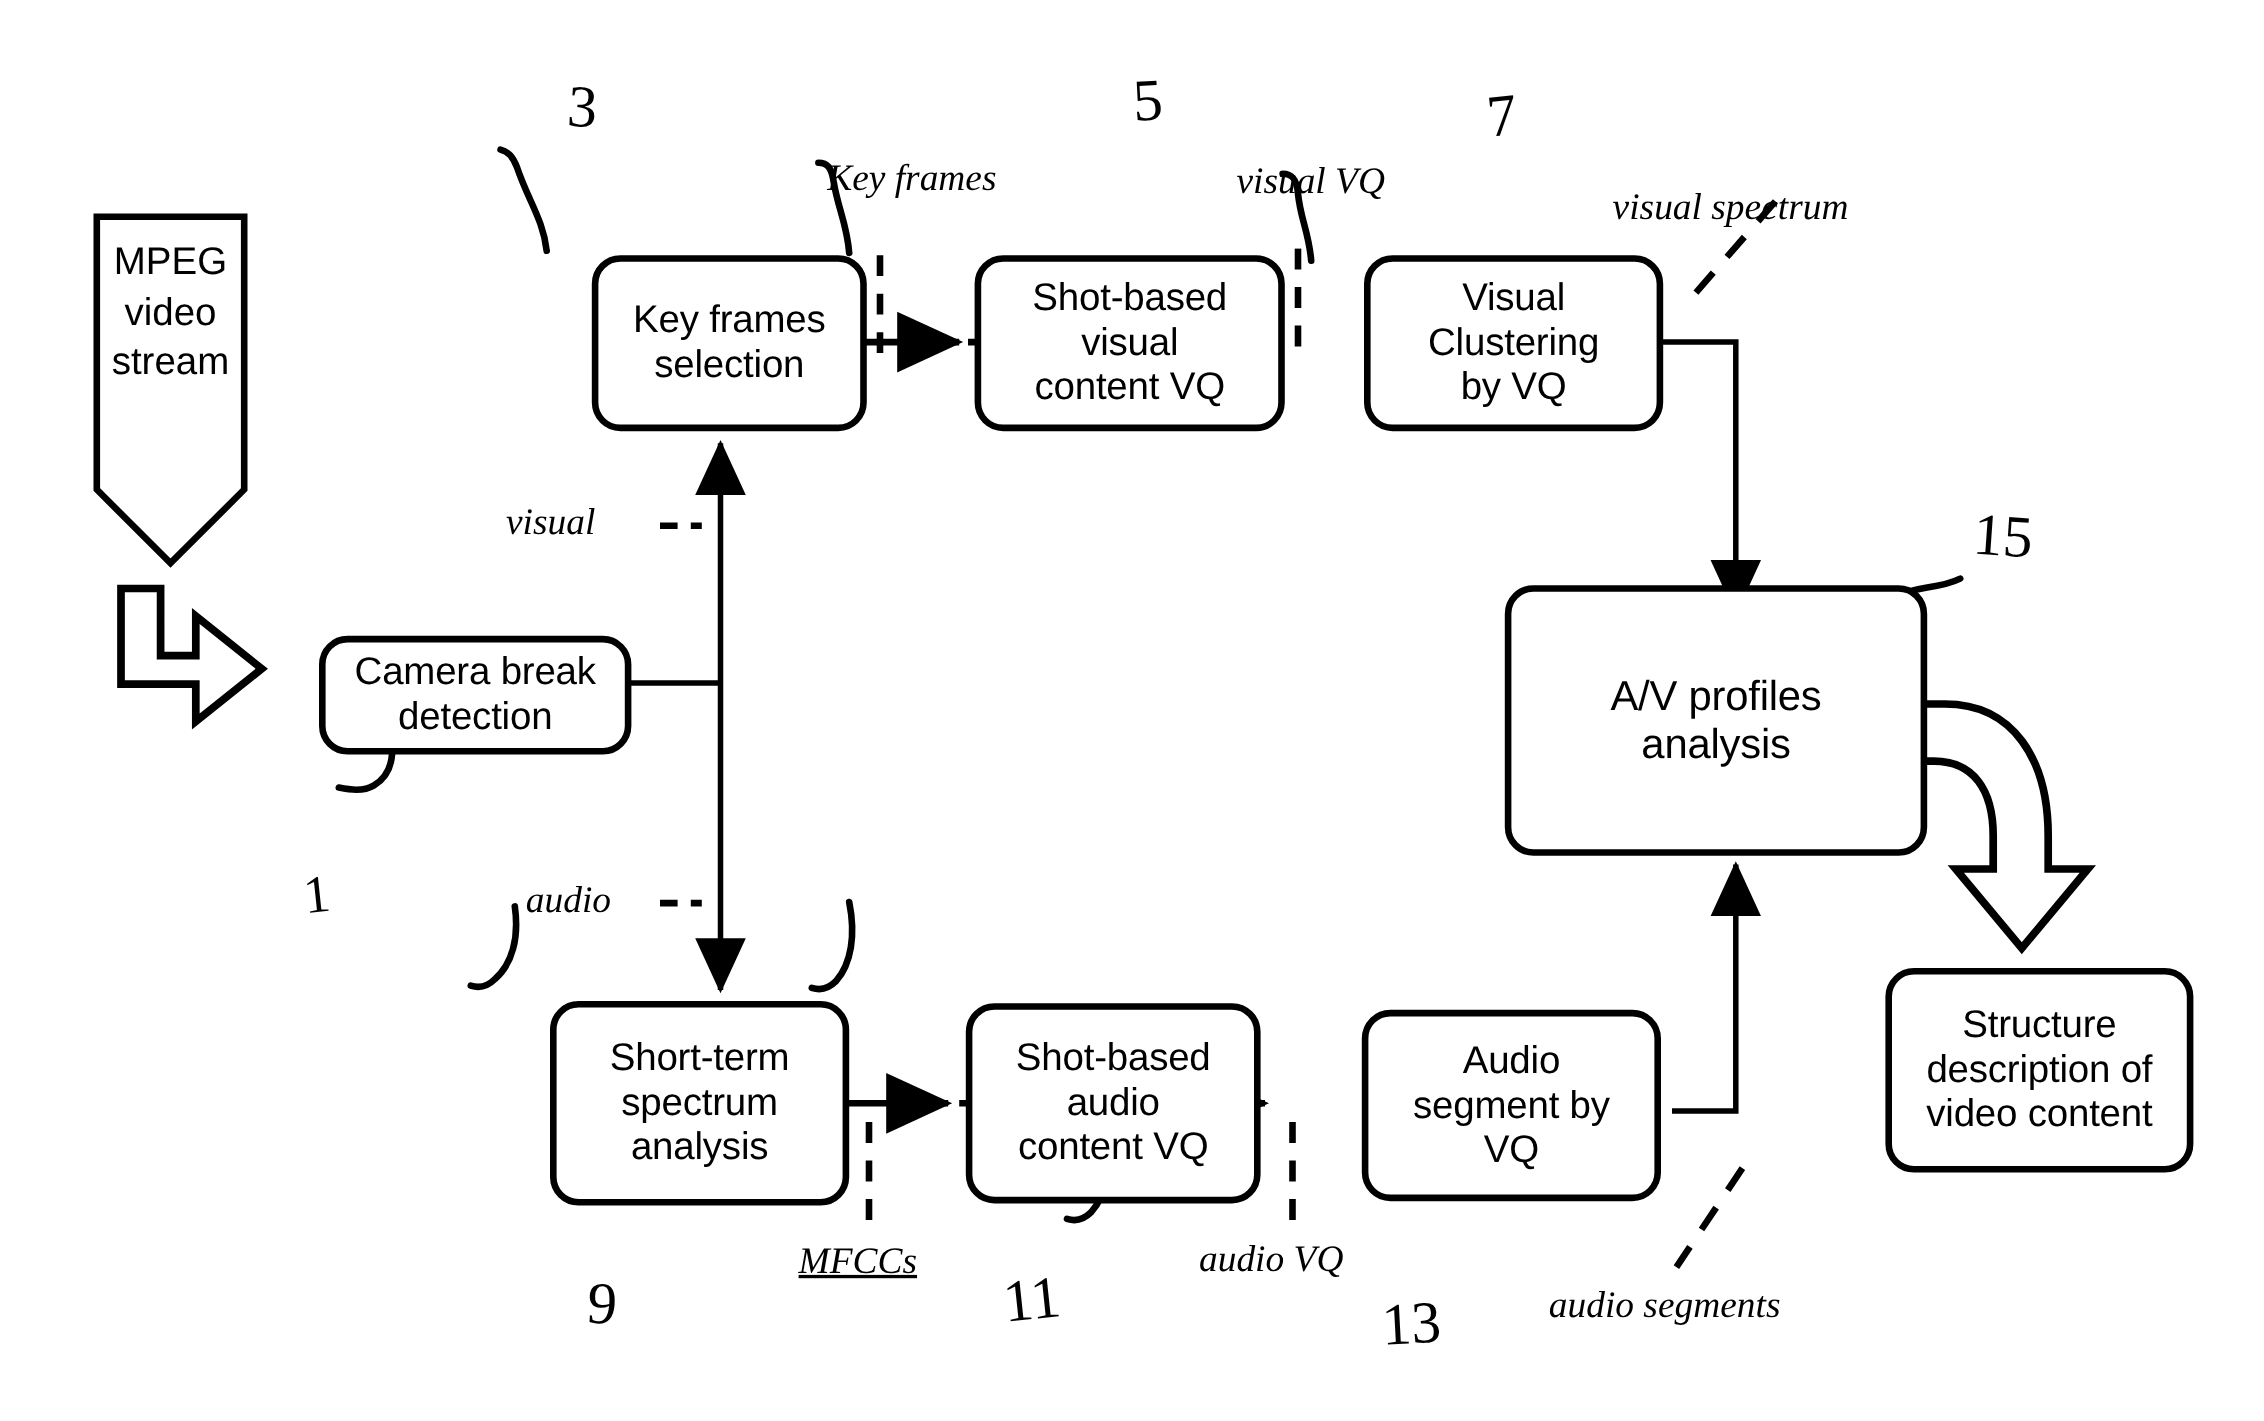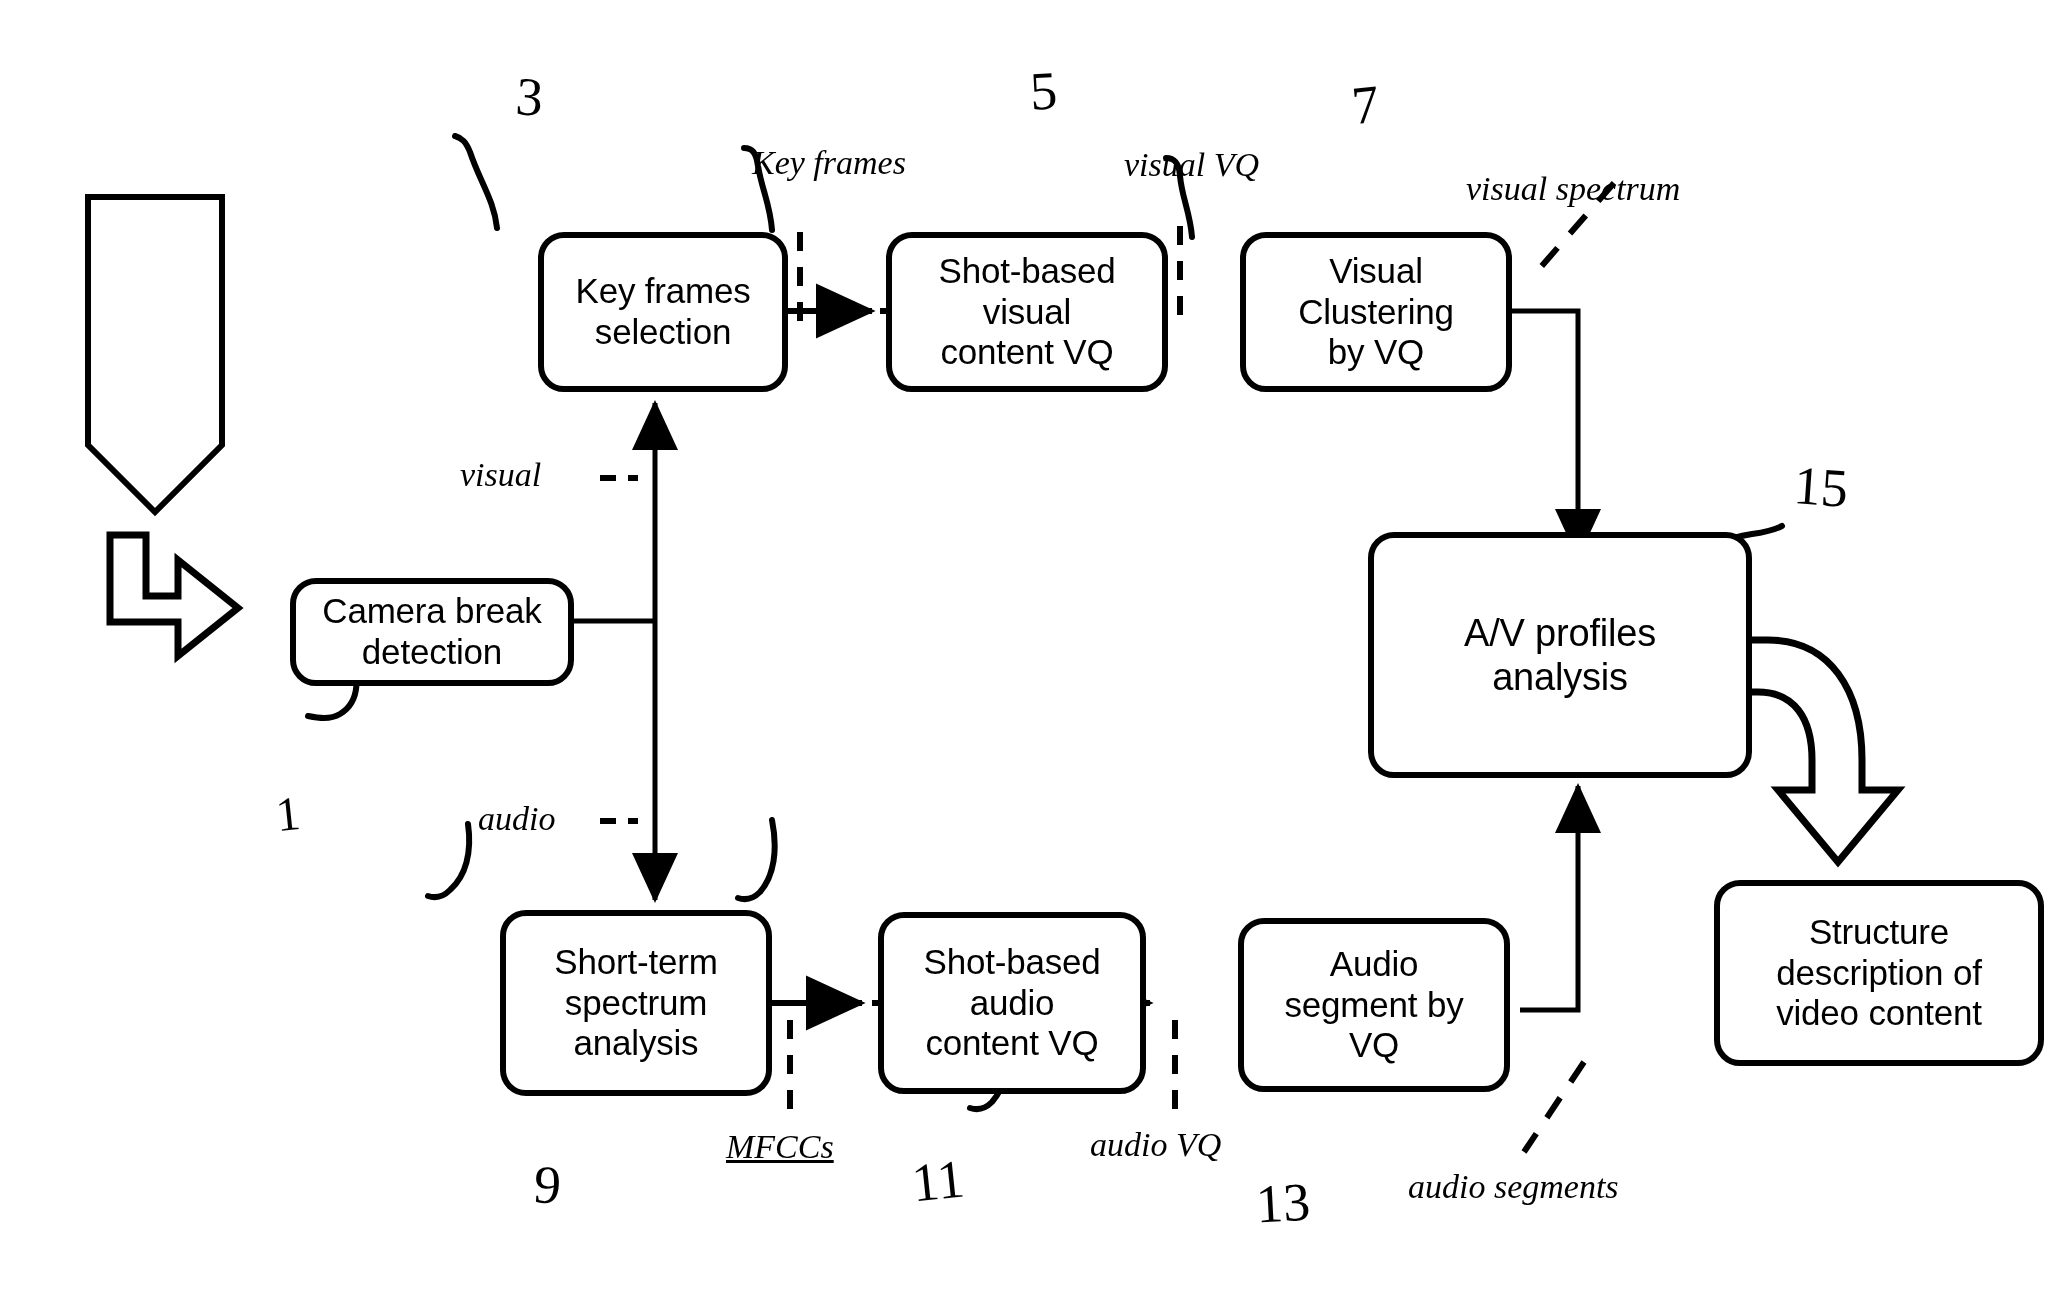--- a/index.html
+++ b/index.html
@@ -130,20 +130,23 @@
       <path d="M497,228 C494,200 480,182 470,152 C466,142 462,138 455,136"></path>
       <path d="M772,230 C770,204 762,190 758,166 C756,152 752,148 744,148"></path>
       <path d="M1192,237 C1190,212 1182,198 1180,176 C1179,162 1174,158 1166,158"></path>
       <path d="M468,824 C472,852 466,876 450,890 C442,898 434,898 428,896"></path>
       <path d="M772,820 C778,850 774,876 760,892 C752,900 744,900 738,898"></path>
       <path d="M1006,1030 C1012,1060 1006,1086 992,1102 C984,1110 976,1110 970,1108"></path>
       <path d="M1688,560 C1706,546 1728,538 1752,534 C1766,532 1774,530 1782,526"></path>
     </g>
   </svg>
 
+  <div class="pentext" style="left:88px; top:215px; width:134px;">MPEG
+video
+stream</div>
 
   <div class="box" style="left:290px; top:578px; width:284px; height:108px;">
     <span>Camera break
 detection</span>
   </div>
 
   <div class="box" style="left:538px; top:232px; width:250px; height:160px;">
     <span>Key frames
 selection</span>
   </div>
@@ -176,21 +179,21 @@
     <span>Audio
 segment by
 VQ</span>
   </div>
 
   <div class="box" style="left:1368px; top:532px; width:384px; height:246px; font-size:38px;">
     <span>A/V profiles
 analysis</span>
   </div>
 
-  <div class="box" style="left:1714px; top:880px; width:330px; height:186px;">
+  <div class="box" style="left:1714px; top:880px; width:280px; height:186px;">
     <span>Structure
 description of
 video content</span>
   </div>
 
   <div class="sig" style="left:460px; top:458px;">visual</div>
 
   <div class="sig" style="left:478px; top:802px;">audio</div>
 
   <div class="sig" style="left:752px; top:146px;">Key frames</div>

